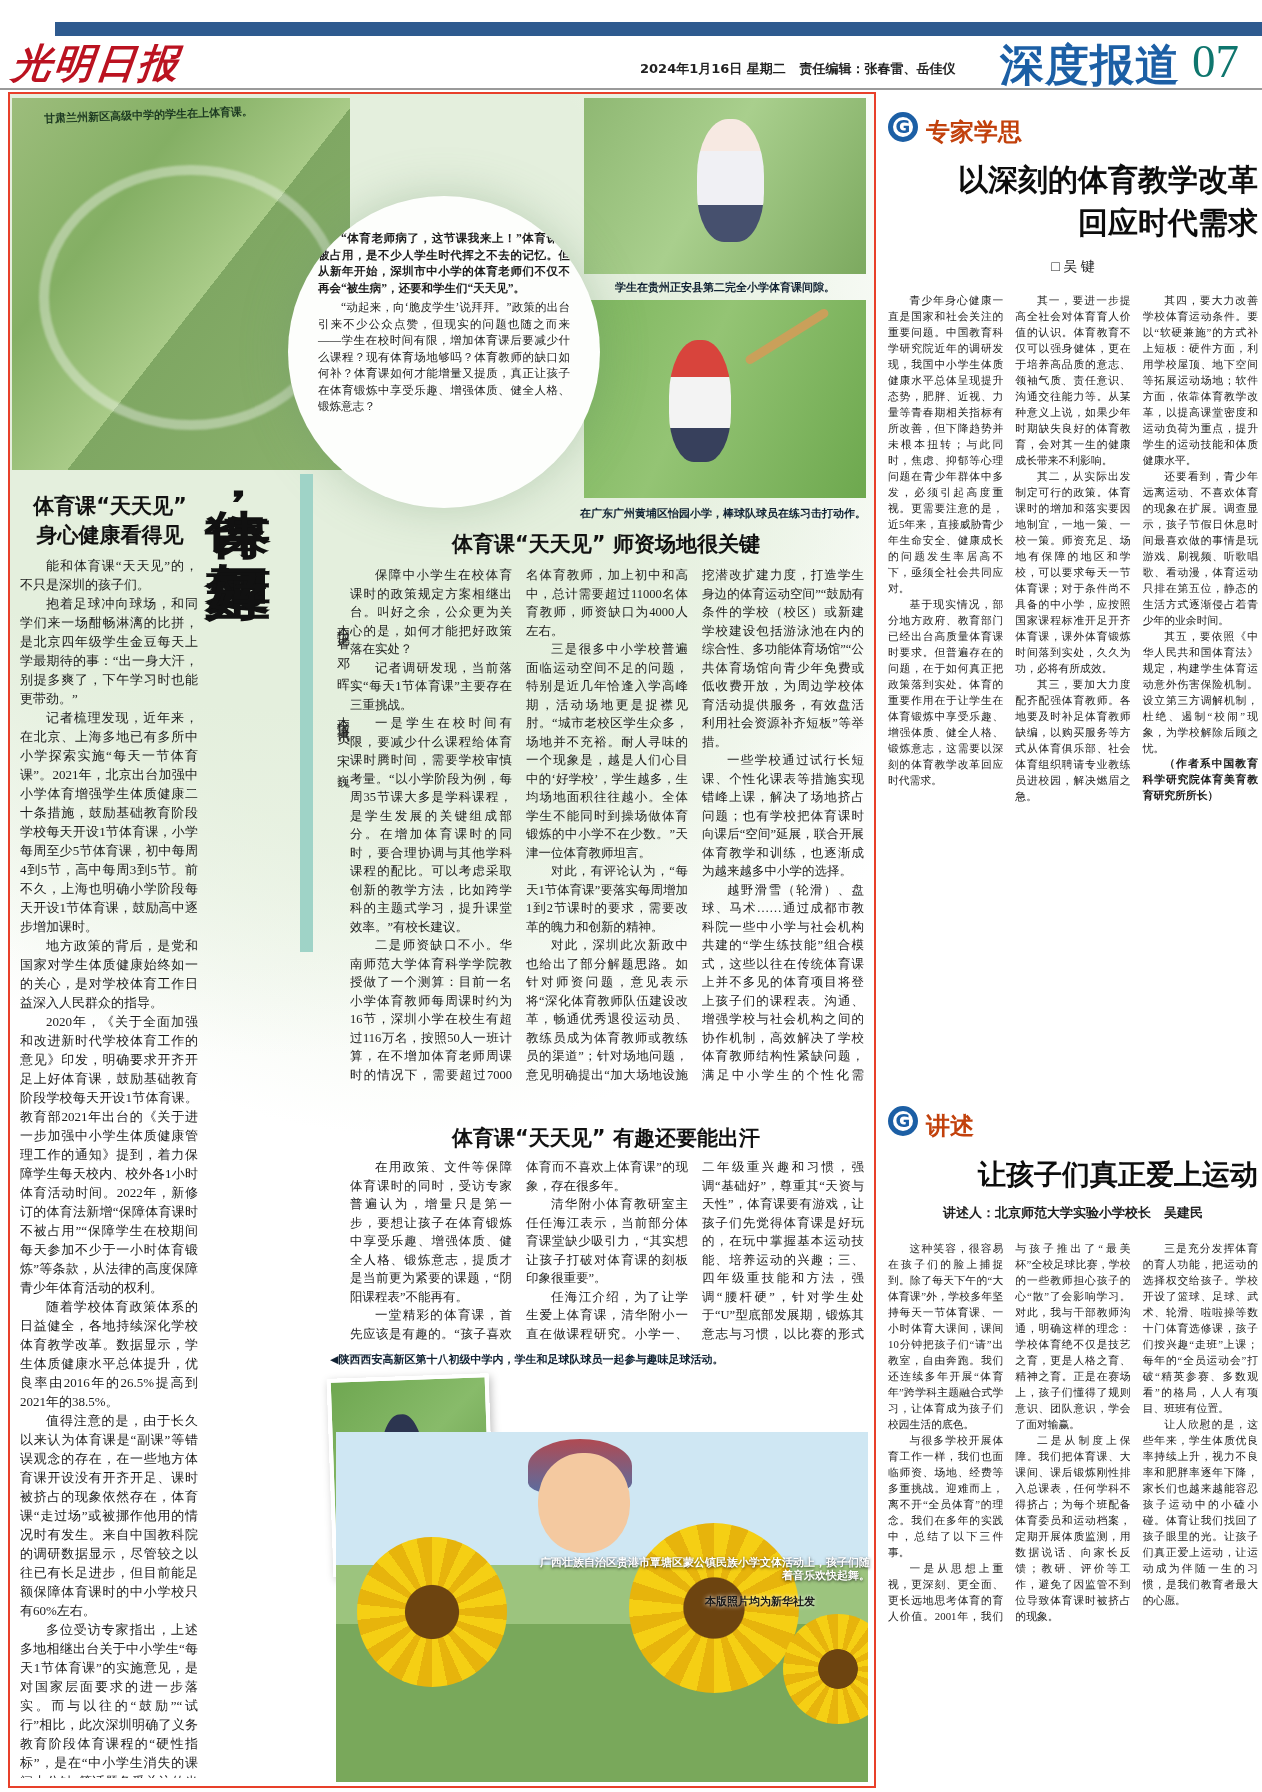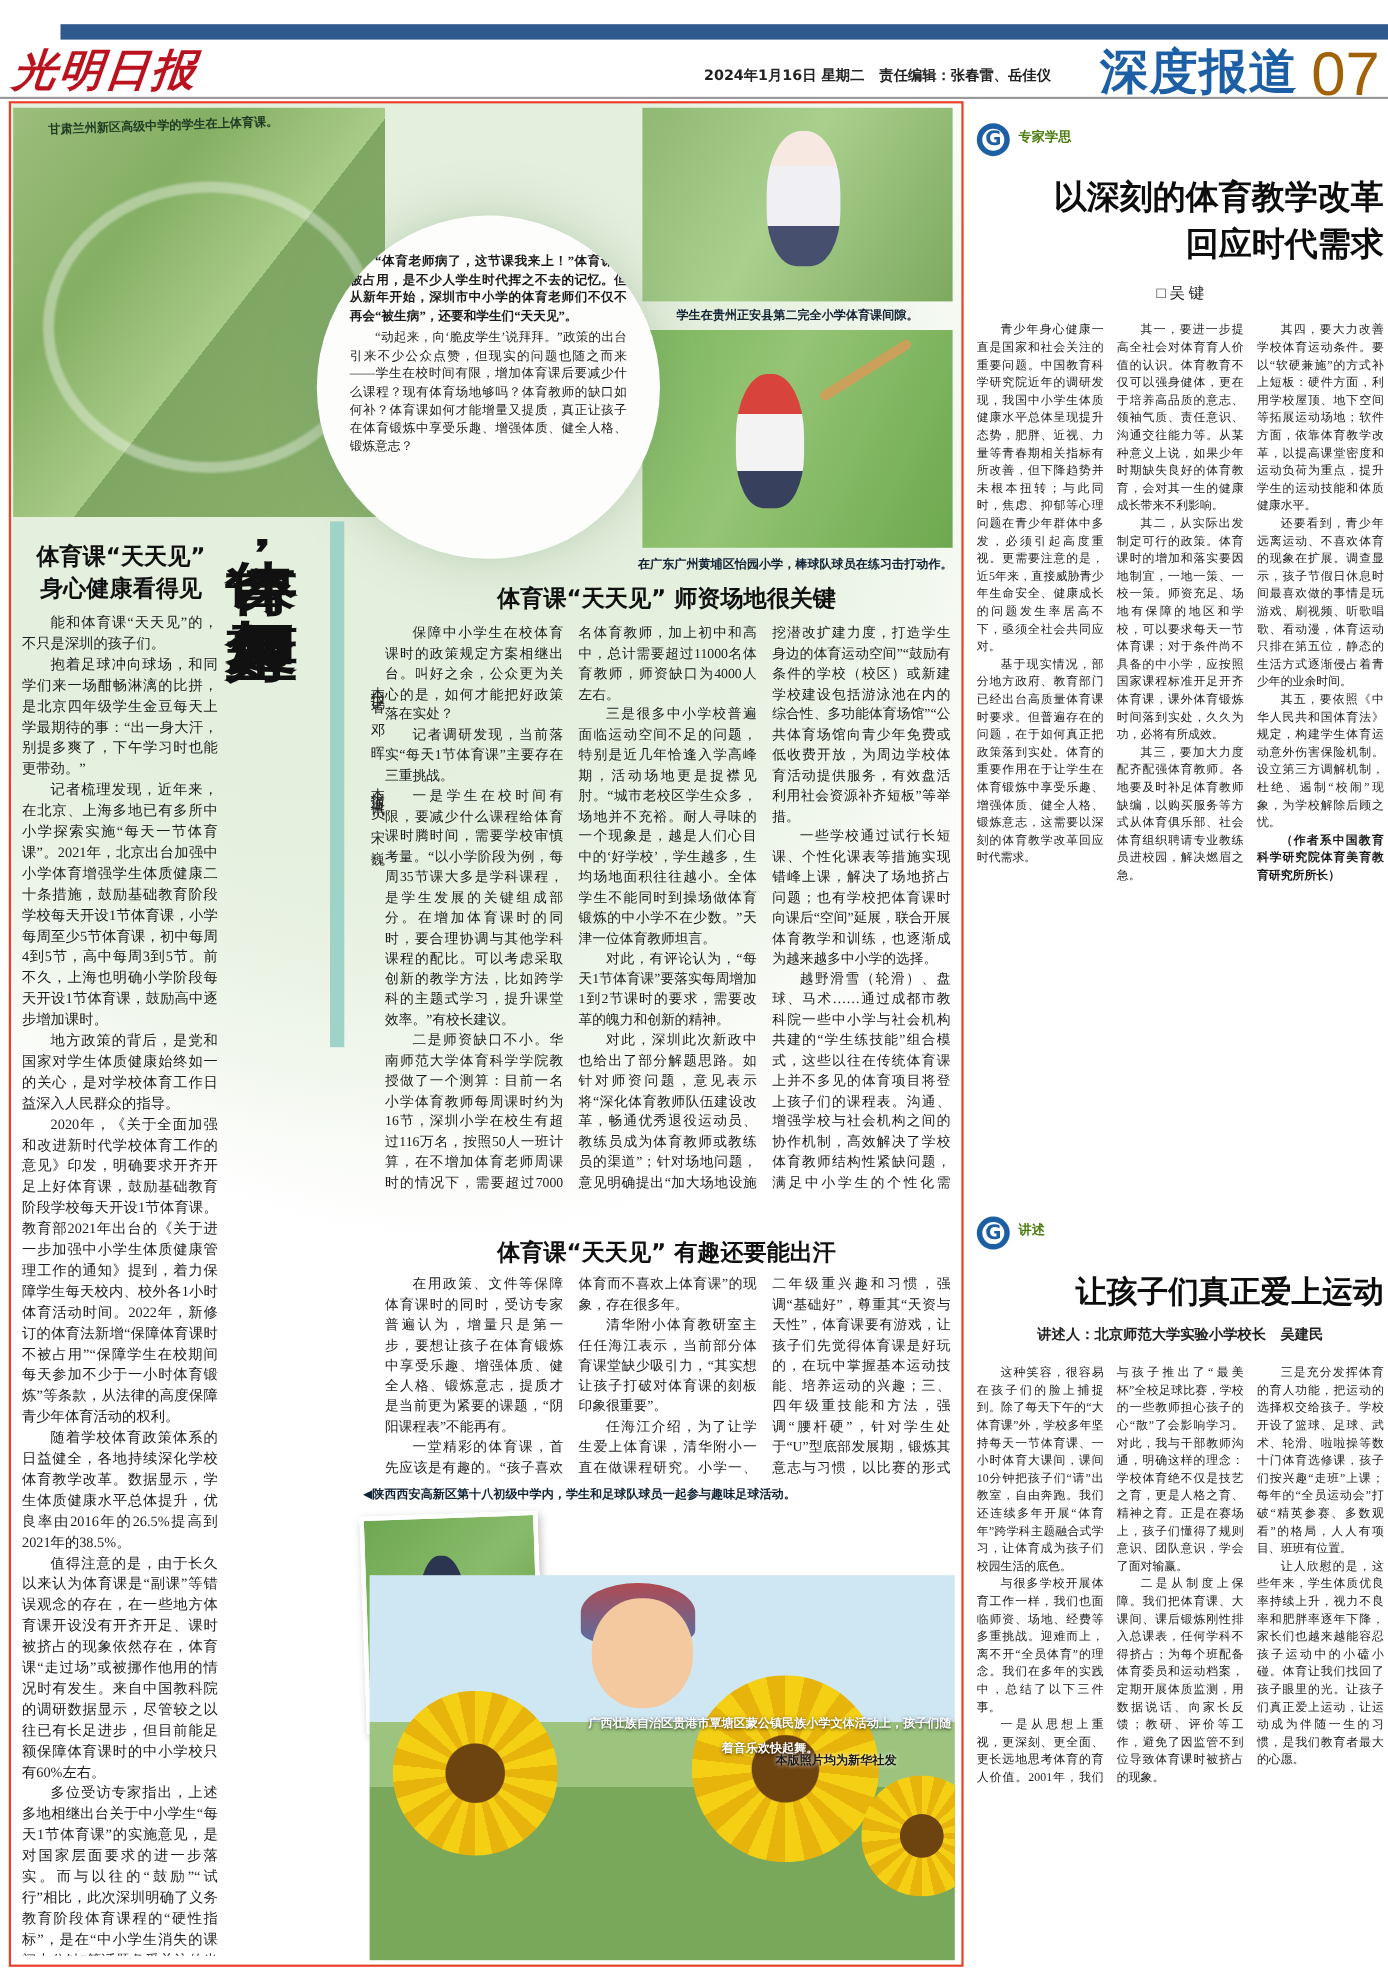--- a/index.html
+++ b/index.html
@@ -8,21 +8,21 @@
   .abs{position:absolute;}
   
   #topbar{left:55px;right:0;top:22px;height:14px;background:#2e5a8f;}
   #masthead{left:12px;top:36px;width:230px;height:52px;font-family:"DejaVu Serif",serif;
             font-weight:bold;font-style:italic;font-size:40px;color:#bb1220;transform:skewX(-6deg);
             letter-spacing:2px;}
   #dateline{left:640px;top:60px;width:360px;font-family:"DejaVu Sans",sans-serif;
             font-size:13px;font-weight:bold;color:#222;white-space:nowrap;}
   #sec-name{left:1000px;top:36px;width:180px;font-family:"DejaVu Sans",sans-serif;
             font-size:44px;font-weight:bold;color:#1c5fa5;letter-spacing:1px;}
-  #page-no{left:1192px;top:34px;font-family:Liberation Sans, sans-serif;font-size:56px;color:#a16207;}
+  #page-no{left:1192px;top:34px;font-family:Liberation Serif, serif;font-size:47px;color:#0f766e;}
   #head-rule{left:0;right:0;top:88px;height:2px;background:#9a9a9a;}
   
   #feature{left:8px;top:92px;width:864px;height:1692px;border:2px solid #e8402a;
            background:
              radial-gradient(circle at 30% 14%, #e4efdd 0 24%, rgba(228,239,221,0) 46%),
              radial-gradient(circle at 46% 30%, #eef5e9 0 20%, rgba(238,245,233,0) 42%),
              #ffffff;overflow:hidden;}
   .photo{position:absolute;overflow:hidden;}
   .pcap{position:absolute;font-size:11px;font-weight:bold;color:#123;line-height:14px;}
   #ph-main{left:2px;top:4px;width:338px;height:372px;
@@ -79,28 +79,28 @@
      background:radial-gradient(circle,#6d4410 0 25%,rgba(0,0,0,0) 26%),
                 repeating-conic-gradient(#f5cf14 0 12deg,#e7b40c 12deg 24deg);}
   #sf1{left:4%;top:30%;width:150px;height:150px;}
   #sf2{left:55%;top:26%;width:170px;height:170px;}
   #sf3{left:84%;top:52%;width:110px;height:110px;}
   #kid-head{position:absolute;left:38%;top:6%;width:92px;height:100px;border-radius:48%;
      background:#f4c9a0;}
   #kid-scarf{position:absolute;left:36%;top:2%;width:104px;height:54px;border-radius:50% 50% 20% 20%;
      background:linear-gradient(#b04a52,#5a6da0);}
   #cap-sun{left:520px;top:1462px;width:340px;color:#fff;text-shadow:0 1px 3px rgba(0,0,0,.8);
-     text-align:center;line-height:23px;}
+     text-align:right;line-height:13px;}
   #credit{left:640px;top:1500px;width:220px;color:#1a1a1a;text-shadow:0 0 4px #fff;text-align:center;}
   
   .g-icon{position:absolute;width:30px;height:30px;border-radius:50%;border:5px solid #1c5fa5;
      box-sizing:border-box;font-family:"DejaVu Sans",sans-serif;font-weight:bold;color:#1c5fa5;
      font-size:18px;line-height:20px;text-align:center;}
   .g-label{position:absolute;font-family:"DejaVu Sans",sans-serif;font-weight:bold;
-     font-size:12px;color:#4d7c0f;}
+     font-size:24px;color:#c2410c;}
   .rail-h{position:absolute;font-family:"DejaVu Sans",sans-serif;font-weight:bold;color:#0d0d0d;
      text-align:right;}
   #ex-h{left:888px;top:158px;width:370px;font-size:30px;line-height:43px;}
   #ex-author{left:888px;top:258px;width:370px;text-align:center;font-size:14px;color:#222;}
   #ex-b{left:888px;top:292px;width:370px;height:760px;column-count:3;column-gap:12px;
         font-size:10.8px;line-height:16px;overflow:hidden;}
   #ex-b p{margin:0;text-indent:2em;text-align:justify;}
   #ex-foot{font-weight:bold;font-family:"DejaVu Sans",sans-serif;}
   #na-h{left:888px;top:1156px;width:370px;font-size:28px;}
   #na-speaker{left:888px;top:1204px;width:370px;text-align:center;font-size:13px;font-weight:bold;color:#222;}

